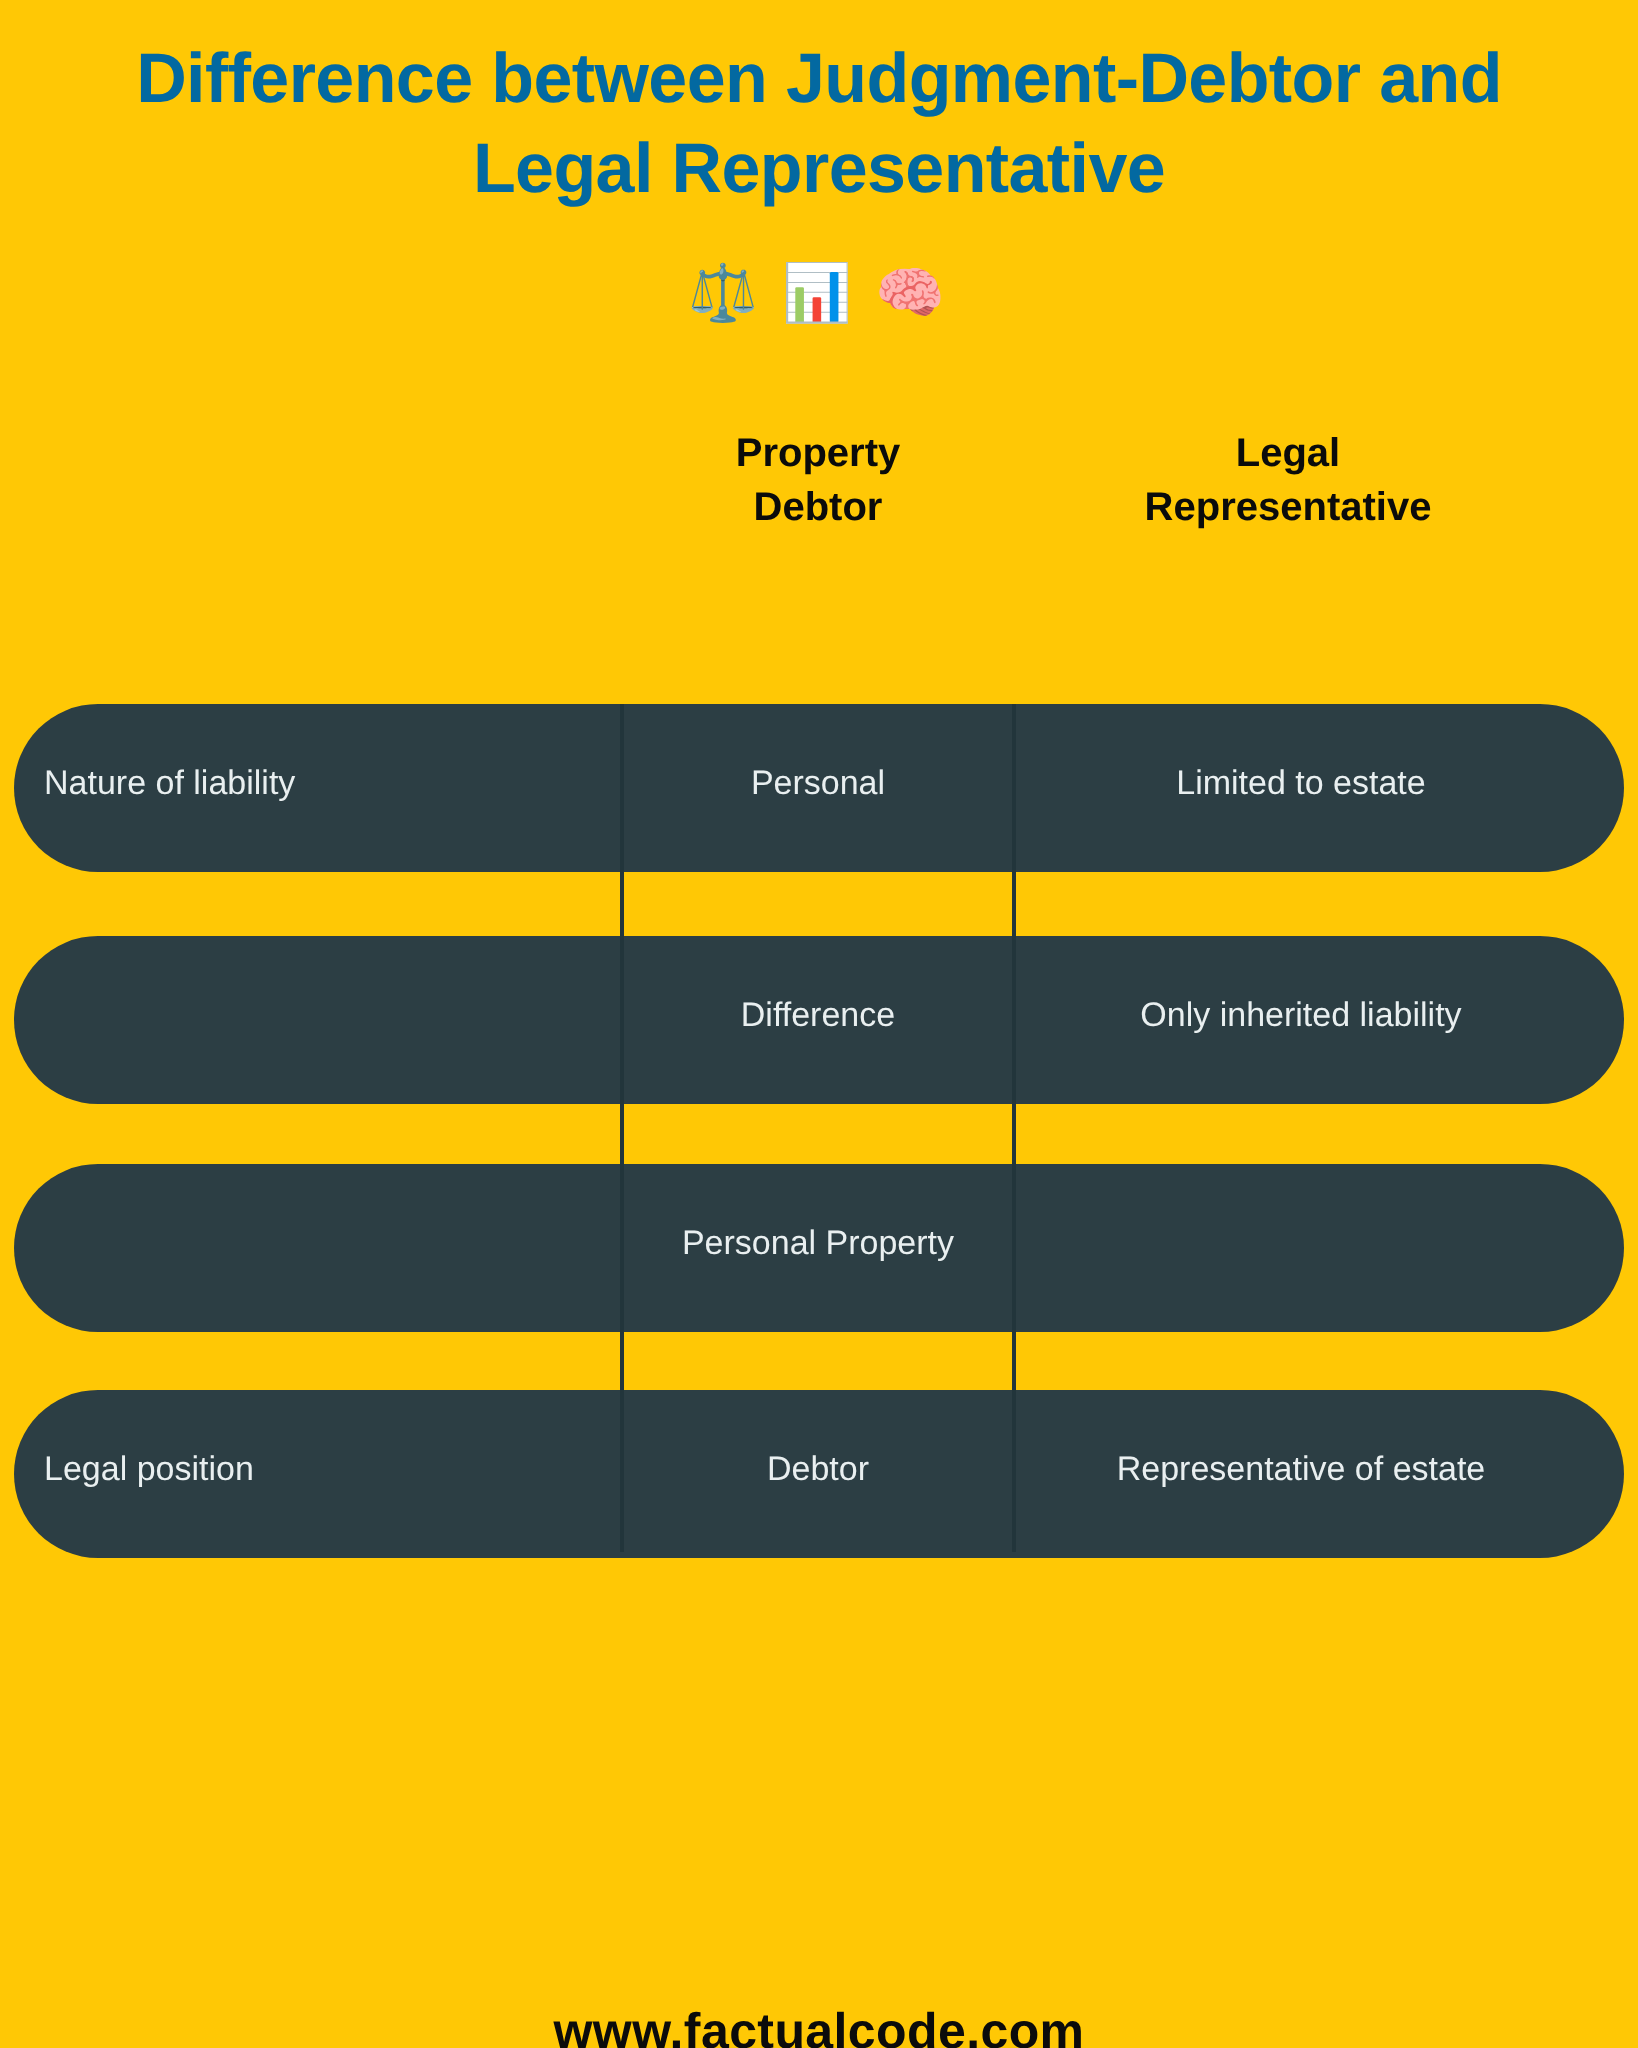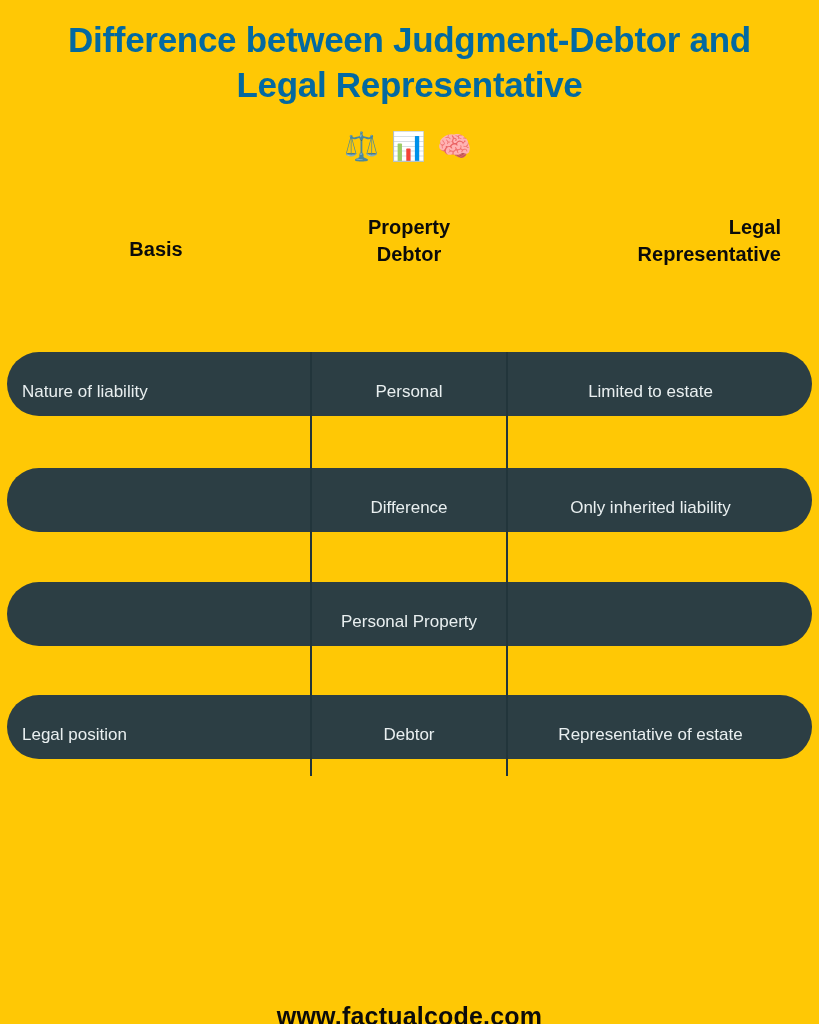--- a/index.html
+++ b/index.html
@@ -66,35 +66,35 @@
     position: absolute;
     top: 0;
     font-size: 20px;
     font-weight: bold;
     color: #0B0B0B;
     line-height: 1.35;
     text-align: center;
   }
   .head-basis   { left: 76px;  width: 160px; top: 22px; }
   .head-jd      { left: 311px; width: 196px; }
-  .head-lr      { left: 507px; width: 274px; text-align: right; }
+  .head-lr      { left: 507px; width: 274px; }
 
   
   .table {
     position: absolute;
     top: 352px;
     left: 0;
     width: 819px;
     height: 424px;
   }
   .row {
     position: absolute;
     left: 7px;
     width: 805px;
-    height: 64px;
+    height: 84px;
     background: #2C3E44;
     border-radius: 44px;
   }
   .row-0 { top: 0px; }
   .row-1 { top: 116px; }
   .row-2 { top: 230px; }
   .row-3 { top: 343px; }
 
   .cell {
     position: absolute;
@@ -162,23 +162,20 @@
     <h1 class="title">Difference between Judgment-Debtor and Legal Representative</h1>
   </div>
 
   <div class="emoji-row">
     <span>⚖️</span>
     <span>📊</span>
     <span>🧠</span>
   </div>
 
   <div class="header-row">
-    <div class="head-cell head-basis">
-      <div>Basis</div>
-    </div>
     <div class="head-cell head-jd">
       <div>Property</div>
       <div>Debtor</div>
     </div>
     <div class="head-cell head-lr">
       <div>Legal</div>
       <div>Representative</div>
     </div>
   </div>
 

